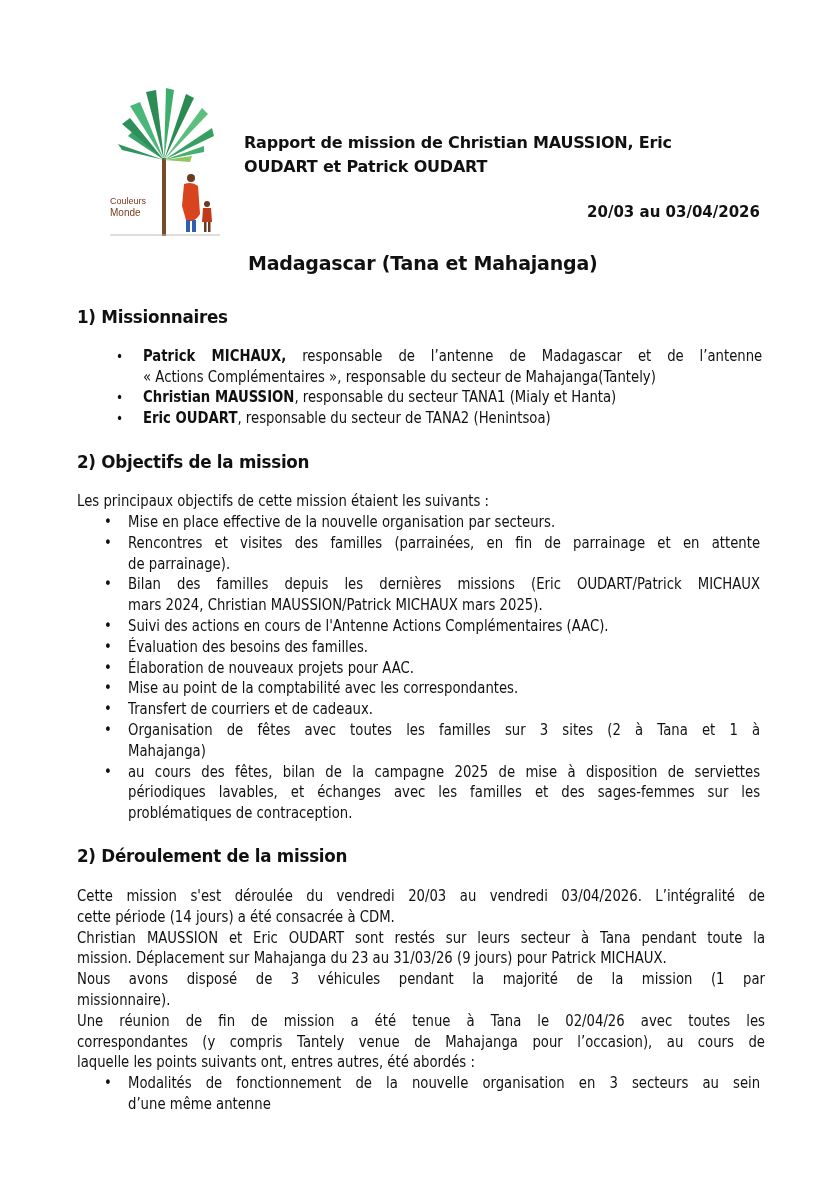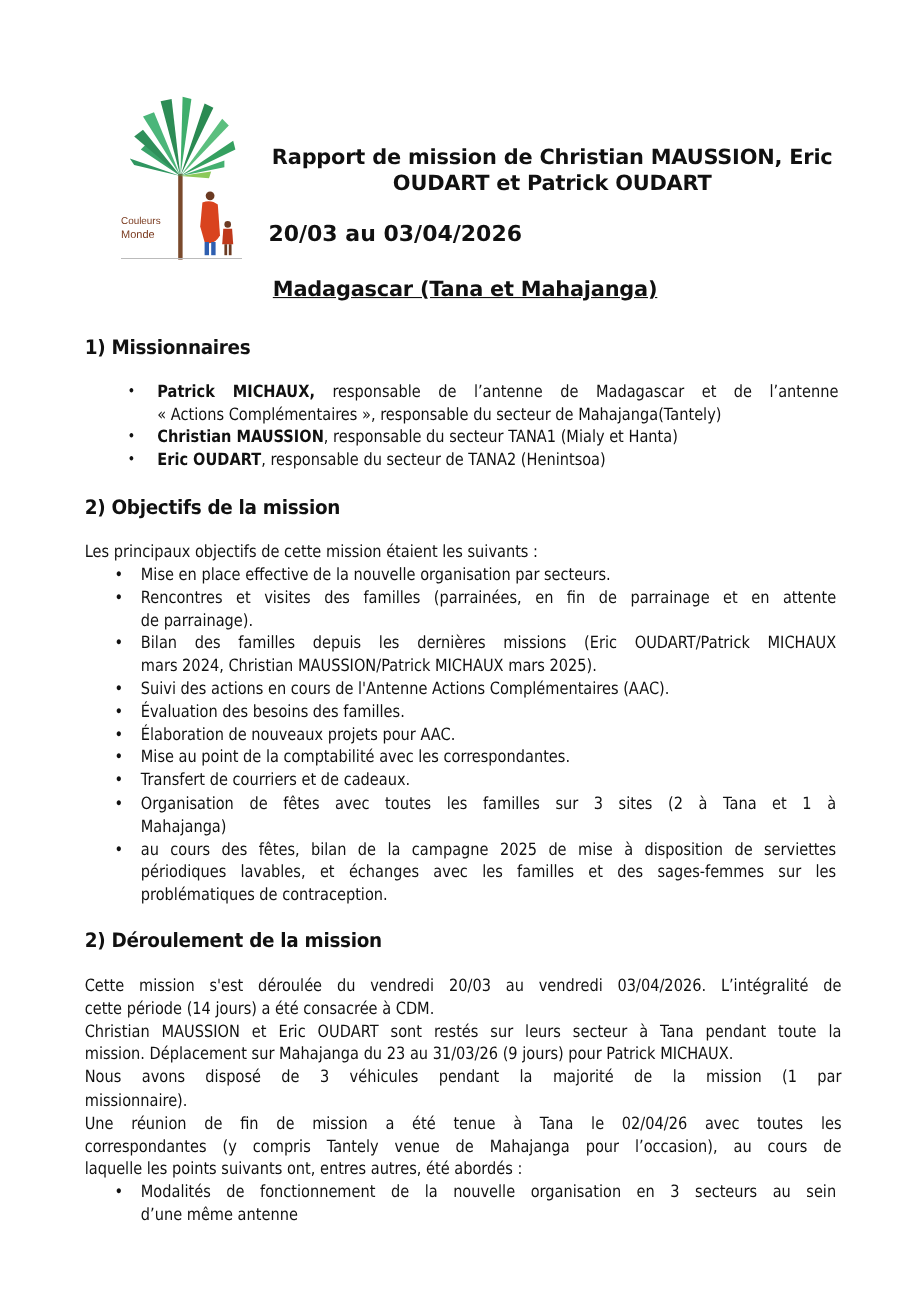--- a/index.html
+++ b/index.html
@@ -1,25 +1,25 @@
 <!DOCTYPE html>
 <html><head>
 <meta charset="utf-8">
 <style>
   html, body { margin:0; padding:0; background:#ffffff; }
   body { width:836px; height:1188px; position:relative; overflow:hidden;
          font-family:"DejaVu Sans Condensed","DejaVu Sans","Liberation Sans",sans-serif; color:#111; }
   .page { position:absolute; left:0; top:0; width:836px; height:1188px; }
   .logo { position:absolute; left:108px; top:86px; width:114px; height:152px; }
-  .title { position:absolute; left:244px; top:131px; width:516px; text-align:center;
-           font-weight:bold; font-size:19px; line-height:24px; font-family:"DejaVu Sans",sans-serif; letter-spacing:-0.2px; }
-  .dates { position:absolute; left:244px; top:202px; width:516px; text-align:left;
-           font-weight:bold; font-size:20px; line-height:20px; font-family:"DejaVu Sans",sans-serif; }
+  .title { position:absolute; left:244px; top:131px; width:516px; text-align:left;
+           font-weight:bold; font-size:16px; line-height:24px; font-family:"DejaVu Sans",sans-serif; letter-spacing:-0.2px; }
+  .dates { position:absolute; left:244px; top:202px; width:516px; text-align:right;
+           font-weight:bold; font-size:15px; line-height:20px; font-family:"DejaVu Sans",sans-serif; }
   .country { position:absolute; left:248px; top:251px; font-weight:bold; font-size:19px;
-             line-height:24px; text-decoration:underline; font-family:"DejaVu Sans",sans-serif; letter-spacing:-0.2px; }
+             line-height:24px; font-family:"DejaVu Sans",sans-serif; letter-spacing:-0.2px; }
   .h2 { position:absolute; left:77px; font-weight:bold; font-size:18px; line-height:22px;
         font-family:"DejaVu Sans",sans-serif; letter-spacing:-0.3px; transform:scaleX(0.93); transform-origin:left; }
   .txt { position:absolute; font-size:15.4px; line-height:20.8px; font-family:"DejaVu Sans",sans-serif;
          transform:scaleX(0.86); transform-origin:left top; }
   .bullet { position:absolute; font-size:14px; }
   .just { text-align:justify; }
   b { font-weight:bold; }
 </style>
 </head>
 <body>

